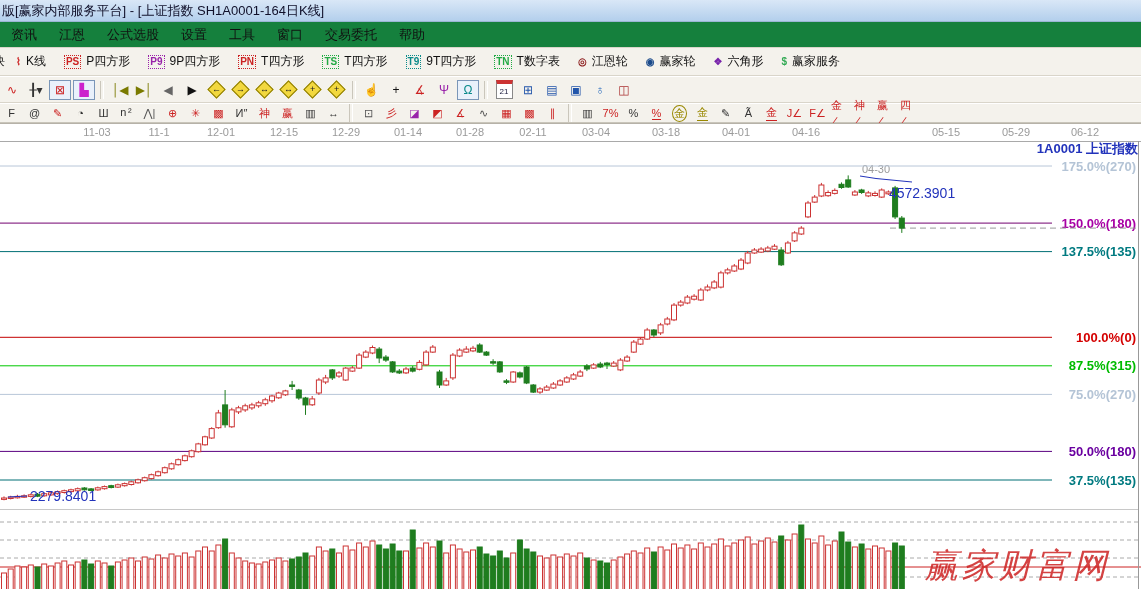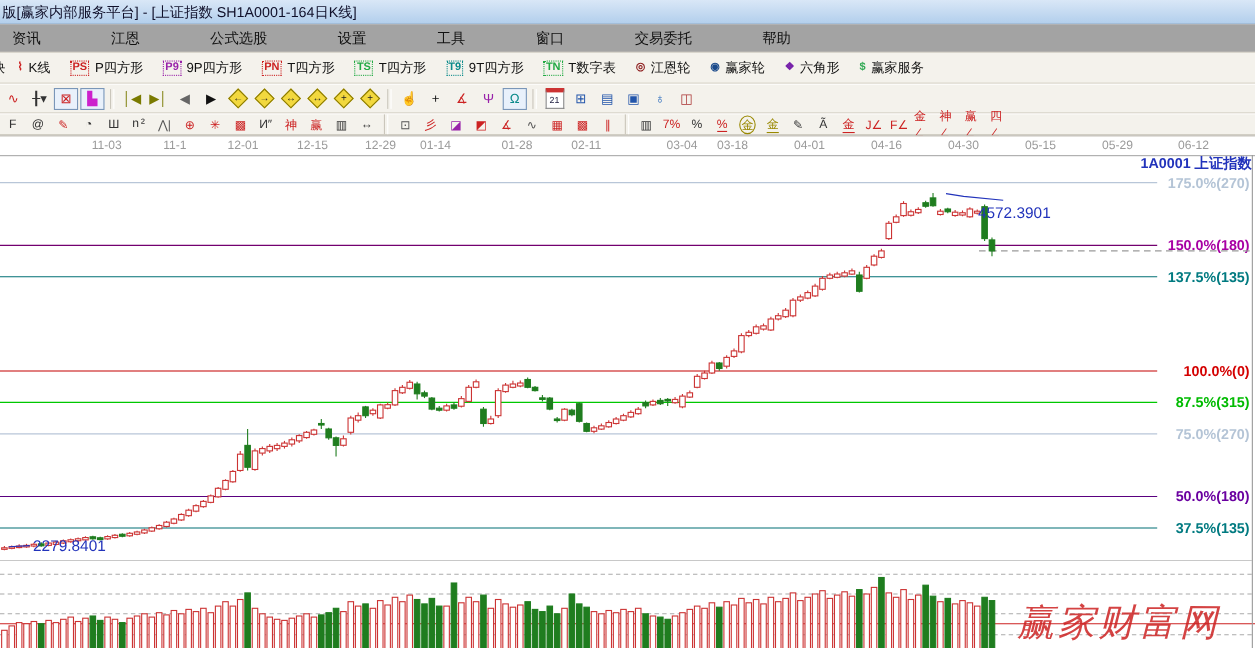--- a/index.html
+++ b/index.html
@@ -1,22 +1,22 @@
 <!DOCTYPE html>
 <html><head>
 <meta charset="utf-8">
 <style>
   html,body{margin:0;padding:0;}
   body{width:1141px;height:589px;overflow:hidden;position:relative;background:#fff;
        font-family:"Liberation Sans", sans-serif;-webkit-font-smoothing:antialiased;}
   .titlebar{position:absolute;left:0;top:0;width:100%;height:21px;
     background:linear-gradient(#d9e7f7,#b3cfec);border-bottom:1px solid #9ab6d4;
     font-size:13px;color:#10102a;line-height:21px;padding-left:2px;white-space:nowrap;}
-  .menubar{position:absolute;left:0;top:22px;width:100%;height:25px;background:#a3a3a3;
-    border-bottom:1px solid #d9d5ca;display:flex;align-items:center;font-size:13px;color:#111;gap:42px;}
+  .menubar{position:absolute;left:0;top:22px;width:100%;height:25px;background:#15803d;
+    border-bottom:1px solid #d9d5ca;display:flex;align-items:center;font-size:13px;color:#111;}
   .menubar .mitem{padding:3px 11px;cursor:default;white-space:nowrap;}
   .toolbar{position:absolute;left:0;width:100%;background:#f4f2ec;display:flex;align-items:center;
     border-bottom:1px solid #d9d5ca;box-sizing:border-box;}
   #tb1{top:48px;height:28px;font-size:12px;color:#111;}
   #tb1 .titem{display:flex;align-items:center;margin:0 9px;white-space:nowrap;}
   #tb1 .badge{display:inline-block;font-weight:bold;font-size:10px;margin-right:5px;line-height:12px;}
   #tb1 .badge.box{border:1px dotted;padding:0 1px;}
   #tb1 .frag{margin-left:-7px;margin-right:2px;}
   #tb2{top:77px;height:26px;}
   #tb3{top:104px;height:19px;border-bottom:1px solid #c9c5ba;}
@@ -313,28 +313,28 @@
       <span style="color: rgb(204, 34, 34);">四∠</span>
     </div>
   </div>
 
 <div class="datestrip" id="datestrip">
     <span style="left: 97px;">11-03</span>
     <span style="left: 159px;">11-1</span>
     <span style="left: 221px;">12-01</span>
     <span style="left: 284px;">12-15</span>
     <span style="left: 346px;">12-29</span>
-    <span style="left: 396px;">01-14</span>
+    <span style="left: 408px;">01-14</span>
     <span style="left: 470px;">01-28</span>
     <span style="left: 533px;">02-11</span>
-    <span style="left: 596px; margin-left: 24px;">03-04</span>
+    <span style="left: 596px;">03-04</span>
     <span style="left: 666px;">03-18</span>
     <span style="left: 736px;">04-01</span>
     <span style="left: 806px;">04-16</span>
-    <span style="left: 876px;">04-30</span>
+    <span style="left: 876px; margin-top: 37px;">04-30</span>
     <span style="left: 946px;">05-15</span>
     <span style="left: 1016px;">05-29</span>
     <span style="left: 1085px;">06-12</span>
   </div>
 
 <svg id="chart" viewBox="0 140 1141 449" xmlns="http://www.w3.org/2000/svg">
     <line x1="0" y1="166.0" x2="1052" y2="166.0" stroke="#b8c6d8" stroke-width="1"></line>
     <text x="1136" y="170.5" text-anchor="end" font-size="13" font-weight="bold" fill="#b4c4d6">175.0%(270)</text>
     <line x1="0" y1="223.1" x2="1052" y2="223.1" stroke="#73006f" stroke-width="1"></line>
     <text x="1136" y="227.6" text-anchor="end" font-size="13" font-weight="bold" fill="#a800a4">150.0%(180)</text>

